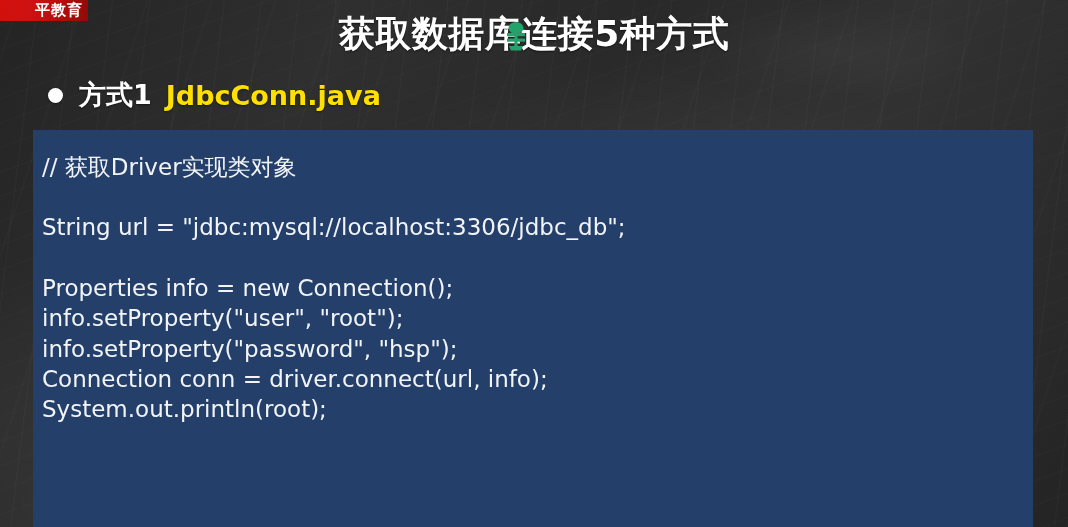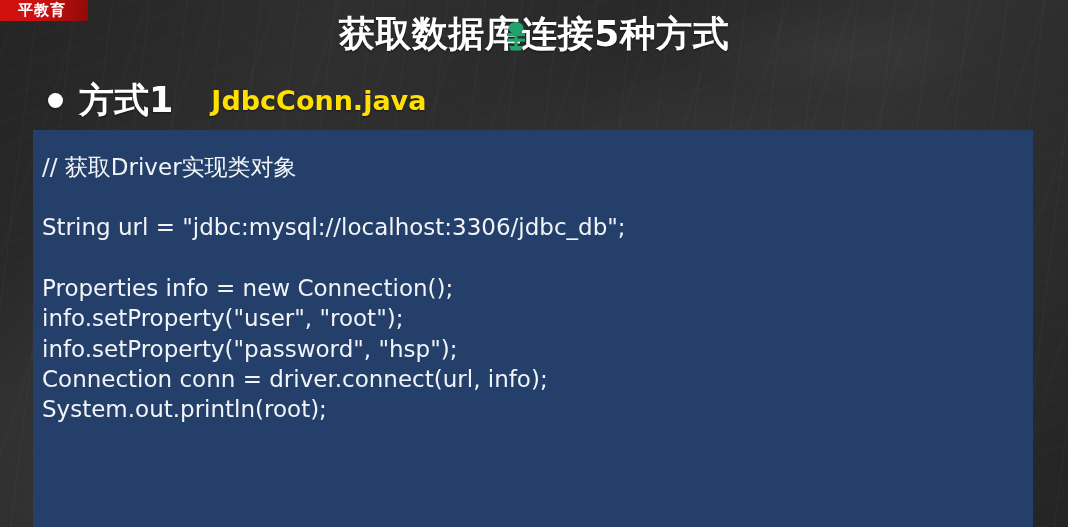--- a/index.html
+++ b/index.html
@@ -56,21 +56,21 @@
     position: absolute;
     left: 0;
     top: 0;
     width: 88px;
     height: 21px;
     background: linear-gradient(100deg, #d2100d 0%, #cd1111 40%, #a80d0b 78%, #8f0a08 100%);
     z-index: 6;
     display: flex;
     align-items: center;
     justify-content: flex-end;
-    padding-right: 24px;
+    padding-right: 7px;
     box-sizing: border-box;
     overflow: hidden;
   }
   #brand-banner .brand-text {
     color: #ffffff;
     font-size: 15px;
     font-weight: bold;
     letter-spacing: 1px;
     line-height: 1;
     white-space: nowrap;
@@ -120,23 +120,23 @@
     height: 15px;
     border-radius: 50%;
     background: #ffffff;
     display: inline-block;
     margin-right: 16px;
     flex: 0 0 auto;
     box-shadow: 0 1px 2px rgba(0,0,0,0.5);
   }
   #subtitle-row .subtitle-cn {
     color: #ffffff;
-    font-size: 35px;
-    font-weight: bold;
-    margin-right: 38px;
+    font-size: 27px;
+    font-weight: bold;
+    margin-right: 14px;
     font-family: "DejaVu Sans", "Liberation Sans", sans-serif;
     text-shadow: 0 1px 2px rgba(0,0,0,0.5);
   }
   #subtitle-row .subtitle-pkg {
     color: #ffe000;
     font-size: 27px;
     font-weight: bold;
     margin-right: 26px;
     font-family: "DejaVu Sans", "Liberation Sans", sans-serif;
     text-shadow: 0 1px 2px rgba(0,0,0,0.5);

